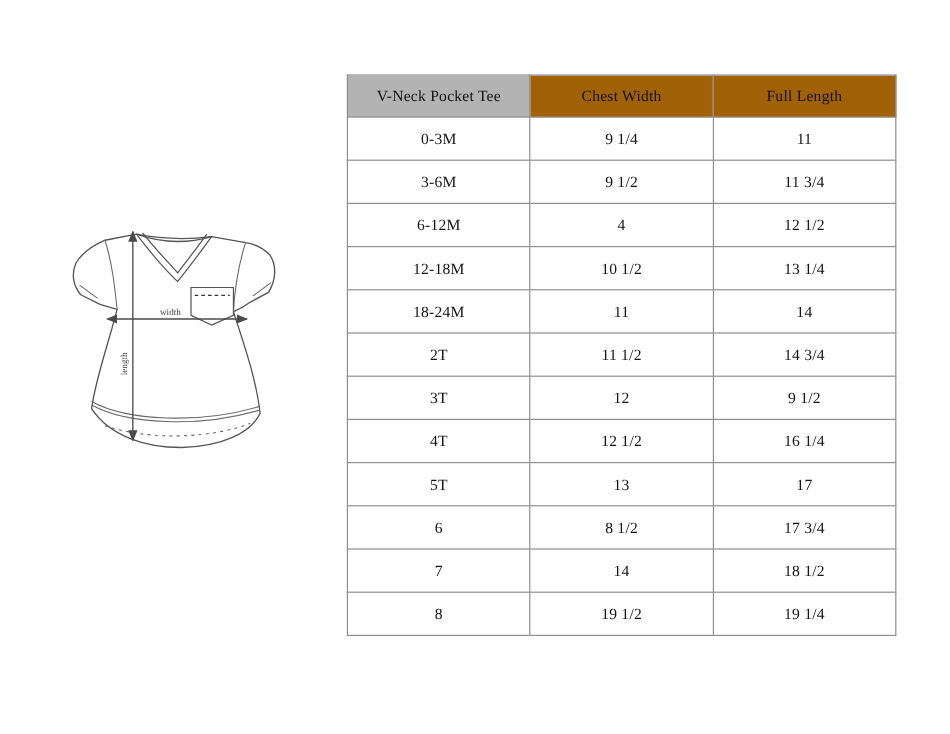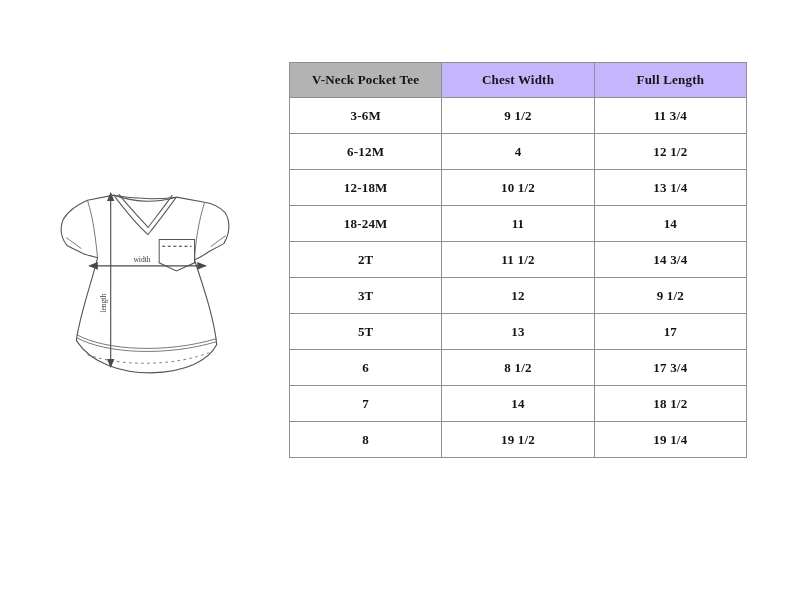--- a/index.html
+++ b/index.html
@@ -17,25 +17,25 @@
 
   
   table.size-chart{
     position:absolute;left:289px;top:62px;width:458px;
     border-collapse:collapse;table-layout:fixed;
     font-size:13px;color:#141414;
   }
   table.size-chart th, table.size-chart td{
     border:1px solid #8f8f8f;
     text-align:center;vertical-align:middle;
-    font-weight:bold;
+    font-weight:normal;
     padding:0;
     letter-spacing:.2px;
   }
-  table.size-chart thead th{height:34px;background:#c4b5fd;}
+  table.size-chart thead th{height:34px;background:#a16207;}
   table.size-chart thead th.primary{background:#b3b3b3;}
   table.size-chart tbody td{height:35px;background:#ffffff;}
 </style>
 </head>
 <body>
 
 <div class="canvas">
 
   <div class="tee-sketch">
     <svg viewBox="0 0 190 200" xmlns="http://www.w3.org/2000/svg">
@@ -106,20 +106,25 @@
   <table class="size-chart">
     <thead>
       <tr>
         <th class="primary">V-Neck Pocket Tee</th>
         <th>Chest Width</th>
         <th>Full Length</th>
       </tr>
     </thead>
     <tbody>
         <tr>
+          <td>0-3M</td>
+          <td>9 1/4</td>
+          <td>11</td>
+        </tr>
+        <tr>
           <td>3-6M</td>
           <td>9 1/2</td>
           <td>11 3/4</td>
         </tr>
         <tr>
           <td>6-12M</td>
           <td>4</td>
           <td>12 1/2</td>
         </tr>
         <tr>
@@ -136,20 +141,25 @@
           <td>2T</td>
           <td>11 1/2</td>
           <td>14 3/4</td>
         </tr>
         <tr>
           <td>3T</td>
           <td>12</td>
           <td>9 1/2</td>
         </tr>
         <tr>
+          <td>4T</td>
+          <td>12 1/2</td>
+          <td>16 1/4</td>
+        </tr>
+        <tr>
           <td>5T</td>
           <td>13</td>
           <td>17</td>
         </tr>
         <tr>
           <td>6</td>
           <td>8 1/2</td>
           <td>17 3/4</td>
         </tr>
         <tr>

